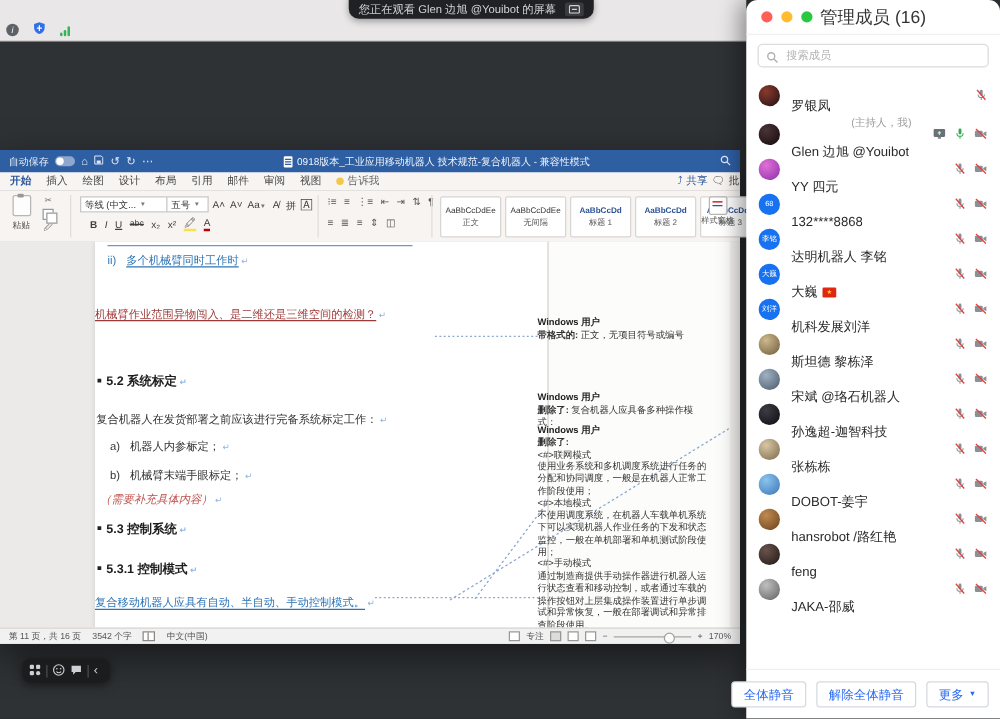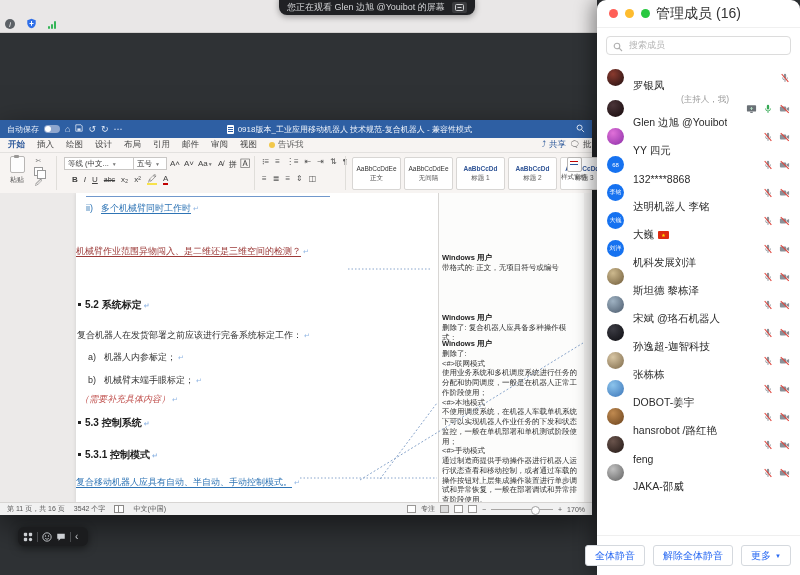--- a/index.html
+++ b/index.html
@@ -69,23 +69,23 @@
   .dline{position:absolute;font-size:9px;color:#333;white-space:nowrap;}
   .dmark{display:inline-block;margin-right:8px;}
   .lnk{color:#2e74b5;border-bottom:1px solid #2e74b5;padding-bottom:0px;}
   .rlnk{color:#9c3a38;border-bottom:1px solid #9c3a38;}
   .dhead{font-weight:bold;font-size:10px;color:#1d1d1d;}
   .sqm{display:inline-block;width:3px;height:3px;background:#222;margin-right:4px;vertical-align:2px;}
   .redital{color:#c0504d;font-style:italic;}
   .pil{color:#8eb4e3;font-size:7px;margin-left:2px;}
   .cutline{position:absolute;height:1px;background:#4d7ebf;opacity:.8;}
   .cursorI{position:absolute;font-size:9px;color:#555;}
-  .comment{position:absolute;left:442px;width:138px;font-size:7.5px;color:#333;line-height:1.3;}
+  .comment{position:absolute;left:430px;width:138px;font-size:7.5px;color:#333;line-height:1.3;}
   .cauthor{font-weight:bold;color:#222;}
-  .clabel{font-weight:normal;}
+  .clabel{font-weight:bold;}
   .connectors{position:absolute;left:0;top:0;width:592px;height:310px;pointer-events:none;}
   
   .wstatus{position:absolute;left:0;right:0;bottom:0;height:12px;background:#f1f1f1;border-top:1px solid #d7d5d3;display:flex;align-items:center;gap:9px;padding:0 7px;font-size:7px;color:#555;}
   .ws-right{margin-left:auto;display:flex;align-items:center;gap:5px;}
   .vico{display:inline-block;width:7px;height:6px;border:1px solid #9a9896;background:#fff;}
   .vico.sel{background:#dcdcdc;}
   .ztrack{position:relative;width:62px;height:1px;background:#a8a6a4;}
   .zthumb{position:absolute;left:40px;top:-3px;width:7px;height:7px;border-radius:50%;background:#fdfdfd;border:1px solid #a0a0a0;}
   .bookic{display:inline-block;width:8px;height:6px;border:1px solid #8a8886;background:#fff;position:relative;}
   .bookic:after{content:"";position:absolute;left:3px;top:0;bottom:0;width:1px;background:#8a8886;}

